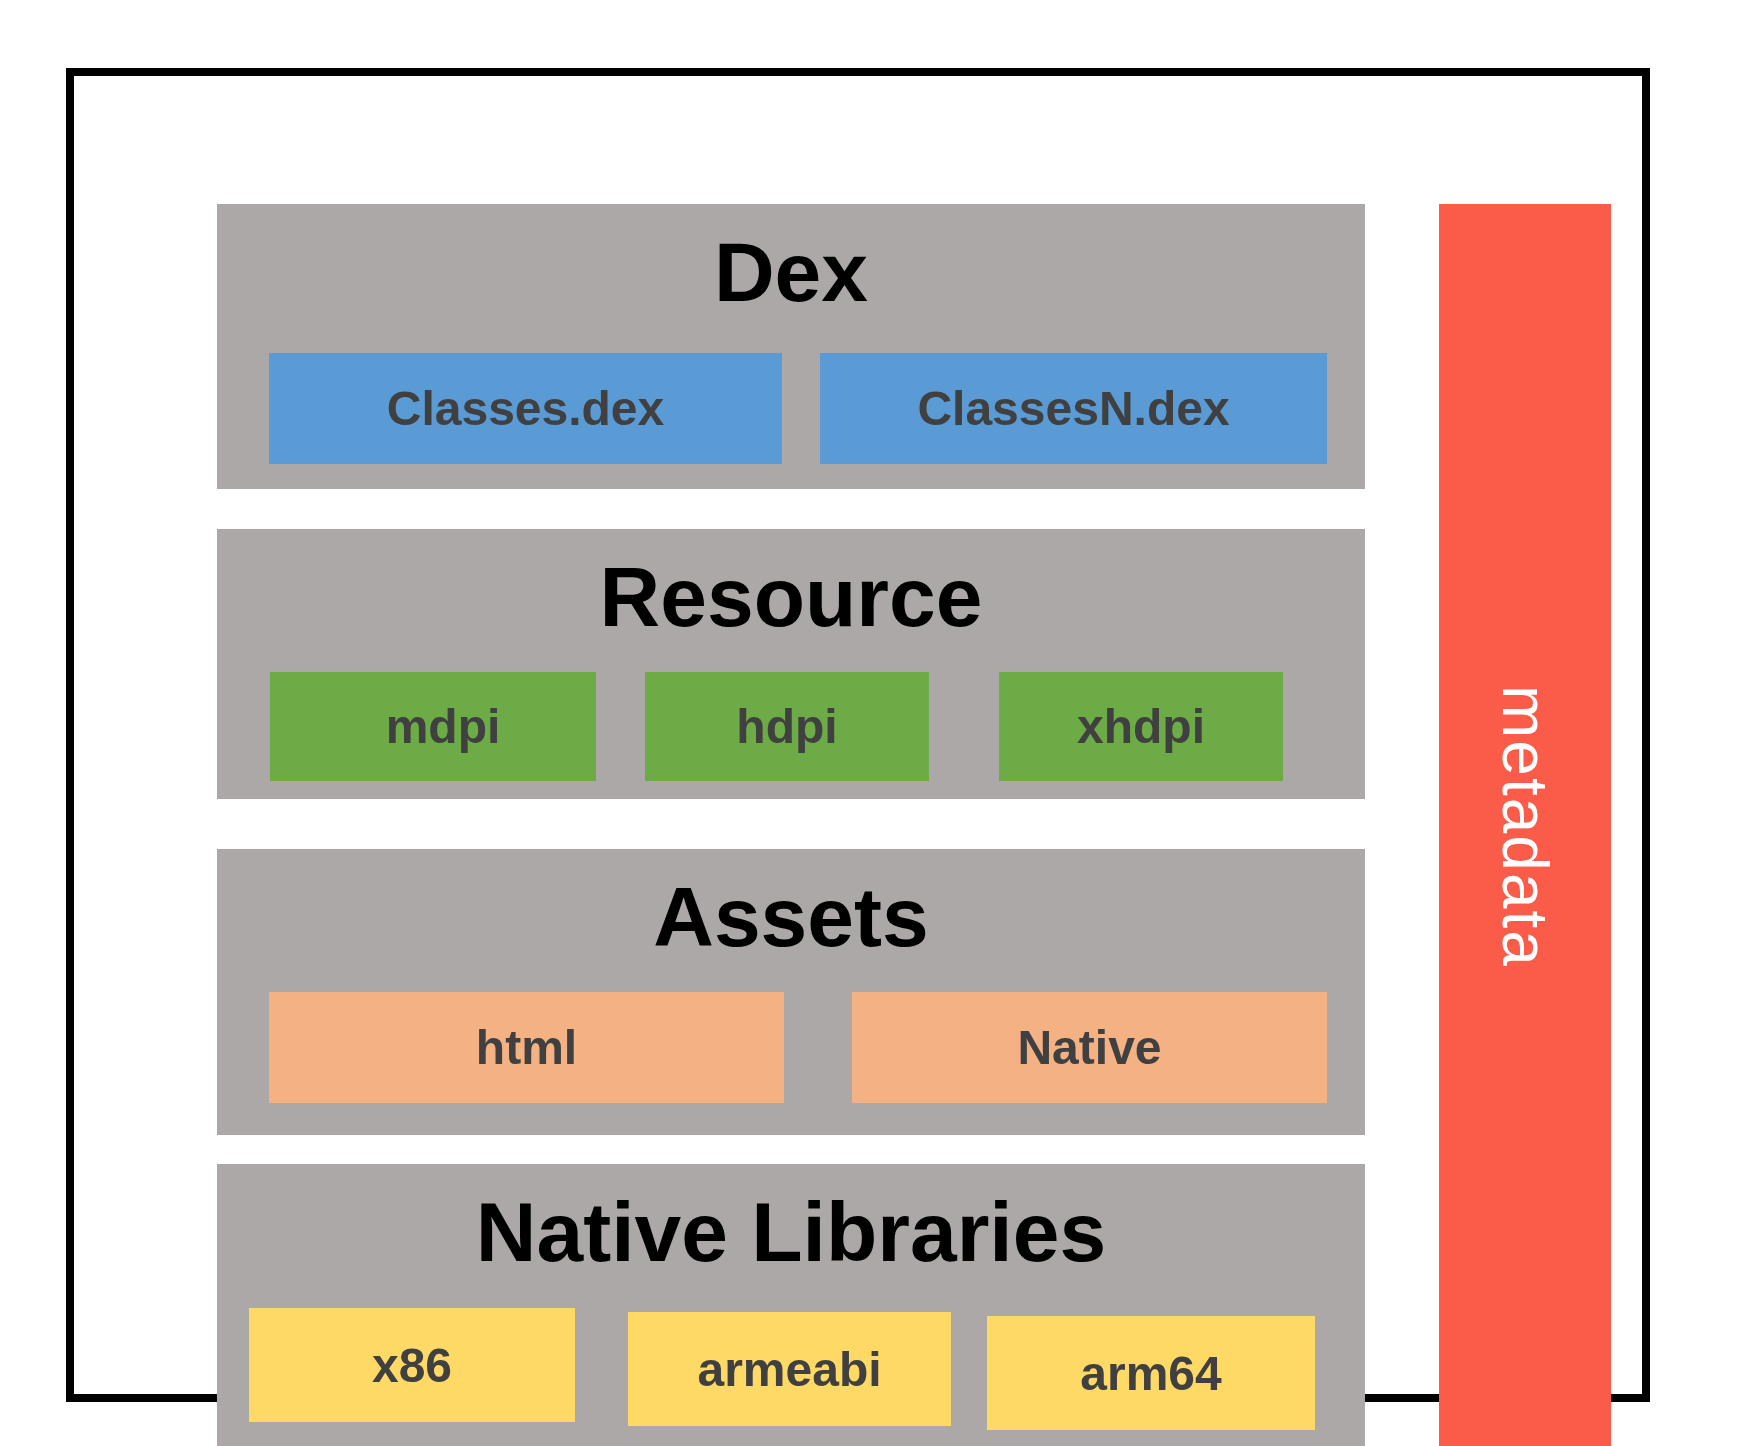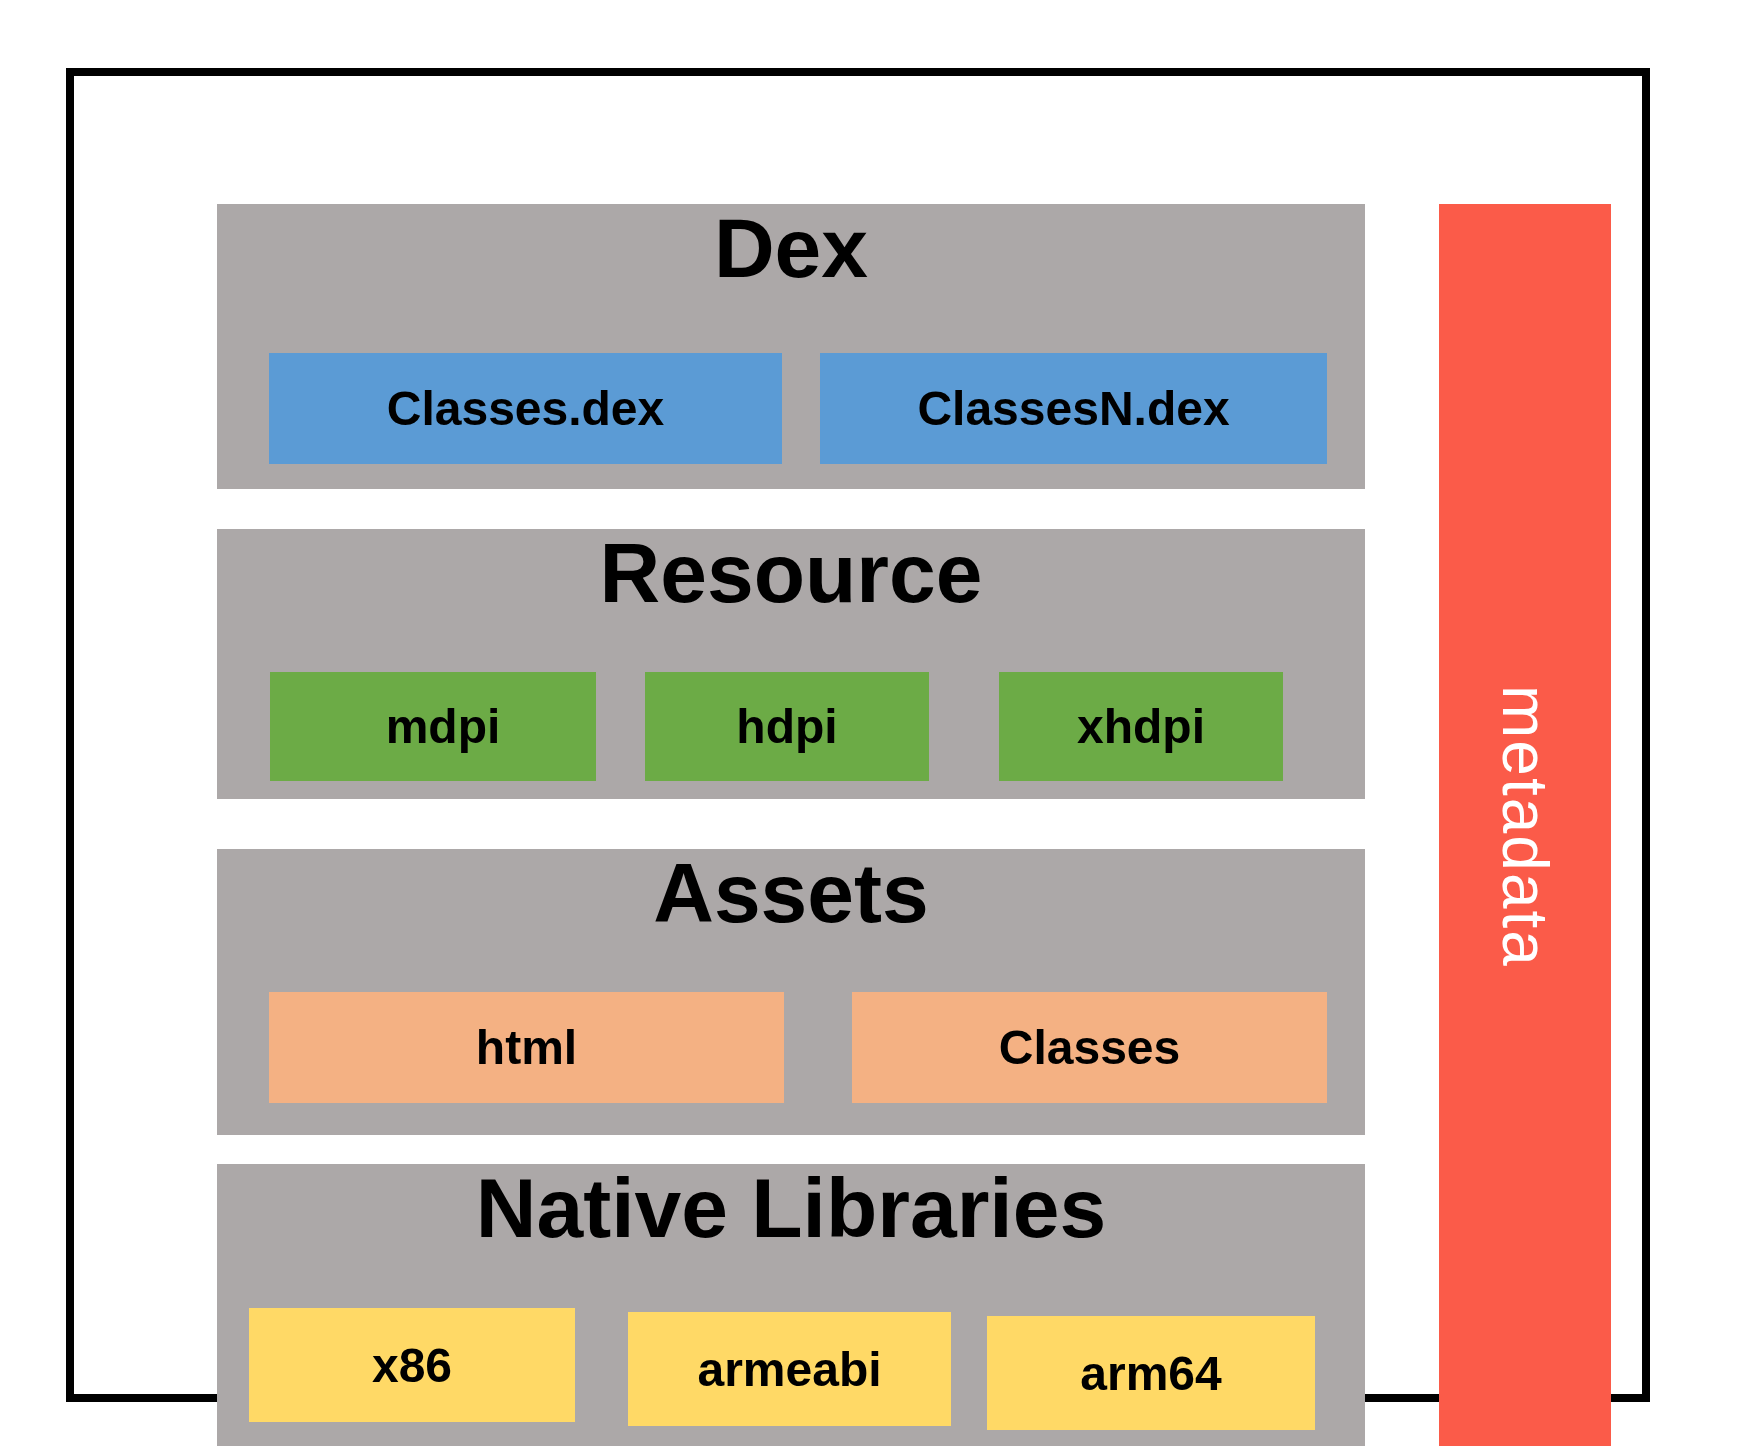--- a/index.html
+++ b/index.html
@@ -25,20 +25,21 @@
     position: absolute;
     left: 143px;
     width: 1148px;
     background: #ACA8A8;
   }
   .sec-dex      { top: 128px;  height: 285px; }
   .sec-resource { top: 453px;  height: 270px; }
   .sec-assets   { top: 773px;  height: 286px; }
   .sec-native   { top: 1088px; height: 285px; }
   .section-title {
+    padding-top: 24px;
     text-align: center;
     font-size: 84px;
     line-height: 1.05;
     font-weight: bold;
     color: #000000;
     letter-spacing: 0px;
   }
   .box-row {
     position: absolute;
     left: 0;
@@ -47,21 +48,21 @@
     align-items: flex-start;
   }
   .row-dex      { top: 149px; }
   .row-resource { top: 143px; }
   .row-assets   { top: 143px; }
   .row-native   { top: 144px; }
   .box {
     display: flex;
     align-items: center;
     justify-content: center;
-    color: #000000;
+    color: #404040;
     font-weight: bold;
     font-size: 48px;
     box-sizing: border-box;
   }
   
   .b-classes   { margin-left: 52px; width: 513px; height: 111px; }
   .b-classesn  { margin-left: 38px; width: 507px; height: 111px; }
   
   .b-mdpi  { margin-left: 53px; width: 326px; height: 109px; padding-left: 20px; }
   .b-hdpi  { margin-left: 49px; width: 284px; height: 109px; }
@@ -127,21 +128,21 @@
       </div>
     </div>
 
     <div class="gray-section sec-assets" style="background-color: rgb(172, 168, 168);">
       <div class="section-title">Assets</div>
       <div class="box-row row-assets">
         <div class="box b-html" style="background-color: rgb(244, 177, 131);">
           <span>html</span>
         </div>
         <div class="box b-opengl" style="background-color: rgb(244, 177, 131);">
-          <span>Classes</span>
+          <span>Native</span>
         </div>
       </div>
     </div>
 
     <div class="gray-section sec-native" style="background-color: rgb(172, 168, 168);">
       <div class="section-title">Native Libraries</div>
       <div class="box-row row-native">
         <div class="box b-x86" style="background-color: rgb(255, 217, 102);">
           <span>x86</span>
         </div>

